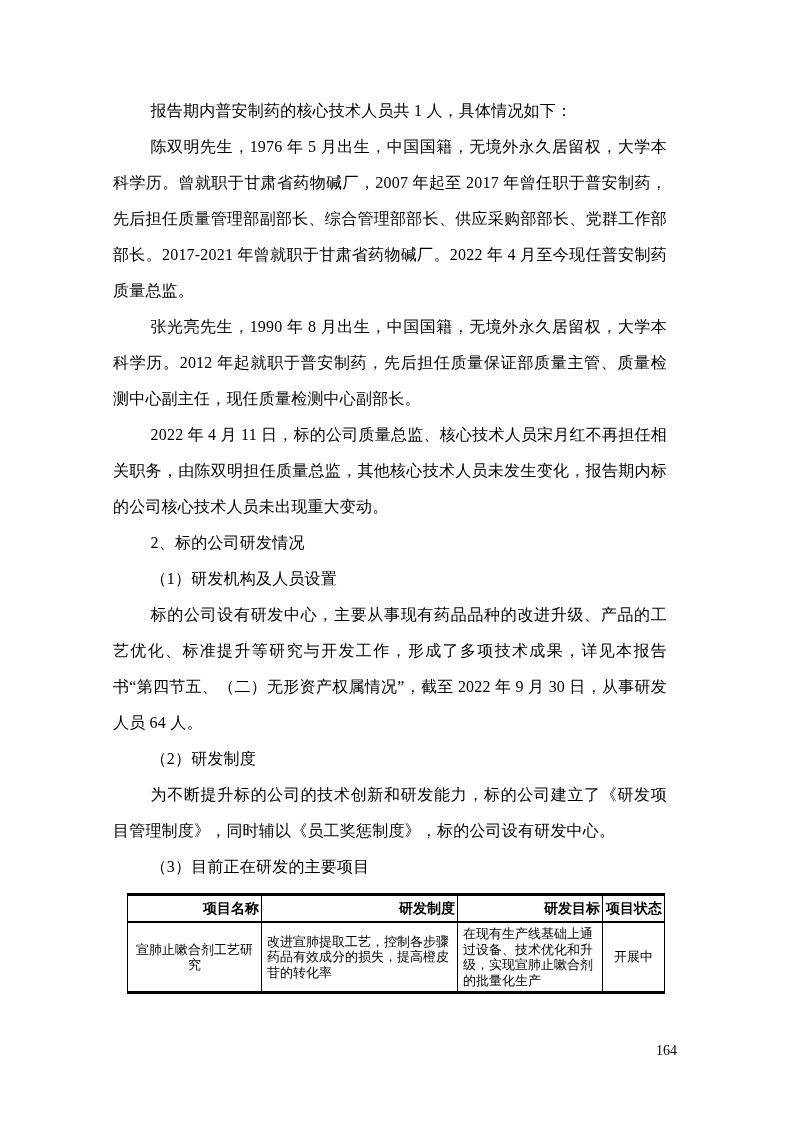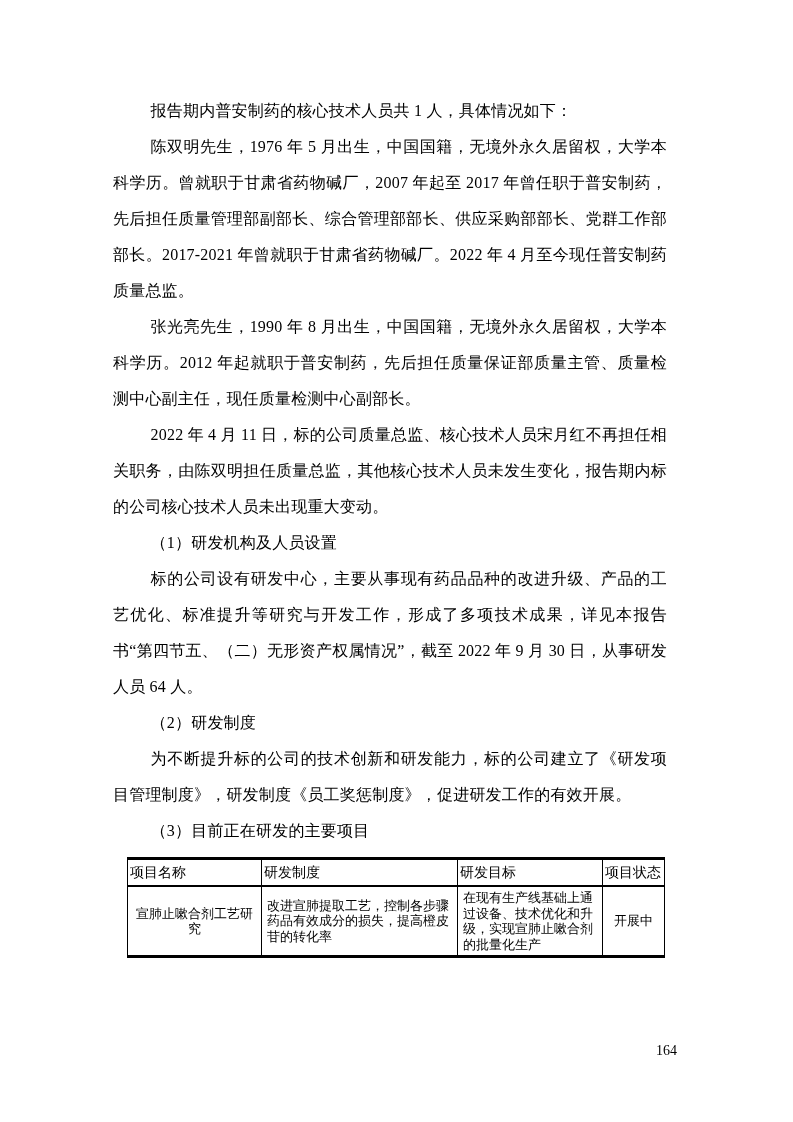--- a/index.html
+++ b/index.html
@@ -48,22 +48,22 @@
   }
   .rd-table col.c1 { width: 134px; }
   .rd-table col.c2 { width: 196px; }
   .rd-table col.c3 { width: 145px; }
   .rd-table col.c4 { width: 62px; }
   .rd-table th {
     border: 1px solid #000;
     border-top: none;
     border-bottom: 2px solid #000;
     font-size: 14px;
-    font-weight: normal;
-    text-align: left;
+    font-weight: bold;
+    text-align: right;
     padding: 3px 2px;
     line-height: 19px;
   }
   .rd-table td {
     border: 1px solid #000;
     border-bottom: none;
     font-size: 13px;
     line-height: 15.5px;
     padding: 3px 5px;
     vertical-align: middle;
@@ -83,25 +83,26 @@
 </head>
 <body>
 
 <div class="page">
 
   <p class="doc-para">报告期内普安制药的核心技术人员共 1 人，具体情况如下：</p>
   <p class="doc-para">陈双明先生，1976 年 5 月出生，中国国籍，无境外永久居留权，大学本科学历。曾就职于甘肃省药物碱厂，2007 年起至 2017 年曾任职于普安制药，先后担任质量管理部副部长、综合管理部部长、供应采购部部长、党群工作部部长。2017-2021 年曾就职于甘肃省药物碱厂。2022 年 4 月至今现任普安制药质量总监。</p>
   <p class="doc-para">张光亮先生，1990 年 8 月出生，中国国籍，无境外永久居留权，大学本科学历。2012 年起就职于普安制药，先后担任质量保证部质量主管、质量检测中心副主任，现任质量检测中心副部长。</p>
   <p class="doc-para">2022 年 4 月 11 日，标的公司质量总监、核心技术人员宋月红不再担任相关职务，由陈双明担任质量总监，其他核心技术人员未发生变化，报告期内标的公司核心技术人员未出现重大变动。</p>
 
+  <p class="doc-heading">2、标的公司研发情况</p>
   <p class="doc-heading">（1）研发机构及人员设置</p>
   <p class="doc-para">标的公司设有研发中心，主要从事现有药品品种的改进升级、产品的工艺优化、标准提升等研究与开发工作，形成了多项技术成果，详见本报告书“第四节五、（二）无形资产权属情况”，截至 2022 年 9 月 30 日，从事研发人员 64 人。</p>
 
   <p class="doc-heading">（2）研发制度</p>
-  <p class="doc-para">为不断提升标的公司的技术创新和研发能力，标的公司建立了《研发项目管理制度》，研发制度《员工奖惩制度》，促进研发工作的有效开展。</p>
+  <p class="doc-para">为不断提升标的公司的技术创新和研发能力，标的公司建立了《研发项目管理制度》，同时辅以《员工奖惩制度》，标的公司设有研发中心。</p>
 
   <p class="doc-heading">（3）目前正在研发的主要项目</p>
 
   <table class="rd-table">
     <colgroup>
       <col class="c1">
         <col class="c2">
         <col class="c3">
         <col class="c4">
     </colgroup>

